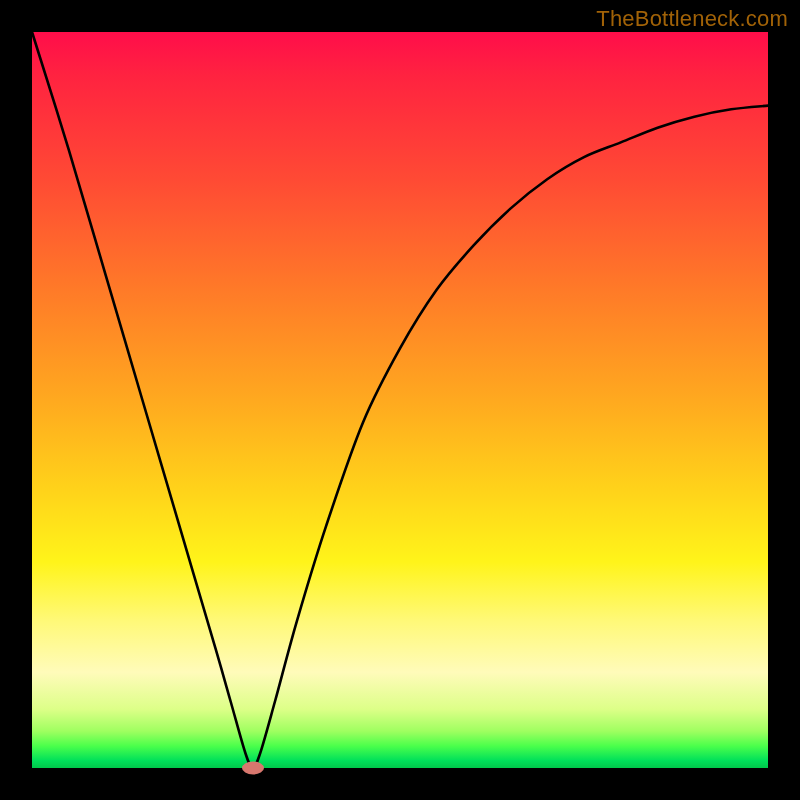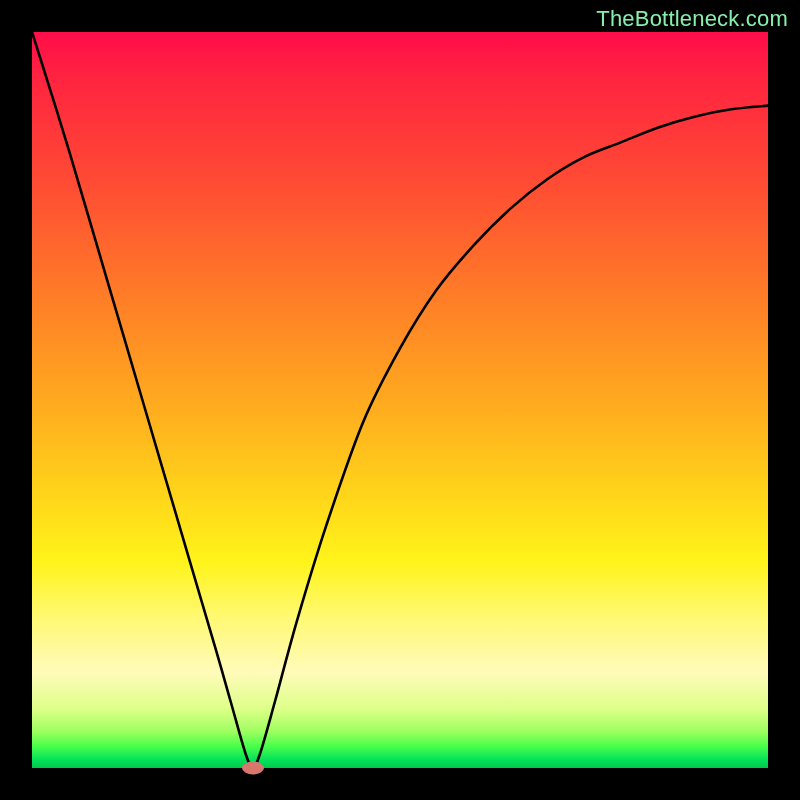--- a/index.html
+++ b/index.html
@@ -39,21 +39,21 @@
       #9fff60 95%,
       #4bff4b 97%,
       #00e05a 99%,
       #00c84b 100%
     );
   }
   .watermark {
     position: absolute;
     top: 6px;
     right: 12px;
-    color: #86efac;
+    color: #a16207;
     font-size: 22px;
     letter-spacing: 0.2px;
     font-weight: 500;
     user-select: none;
   }
   svg.curve {
     position: absolute;
     left: 0;
     top: 0;
     width: 736px;

